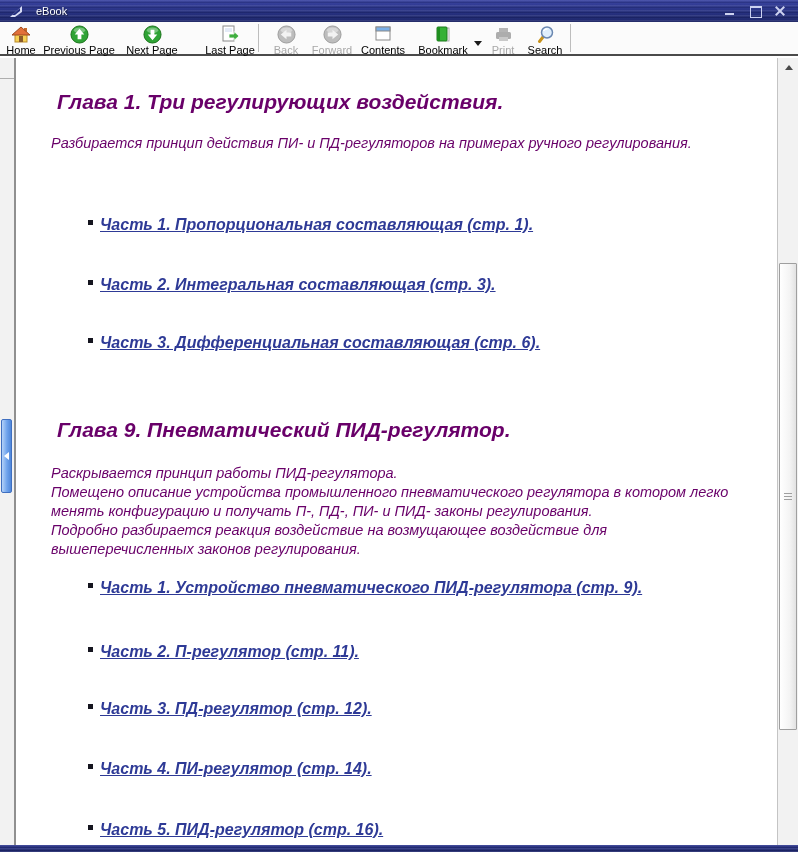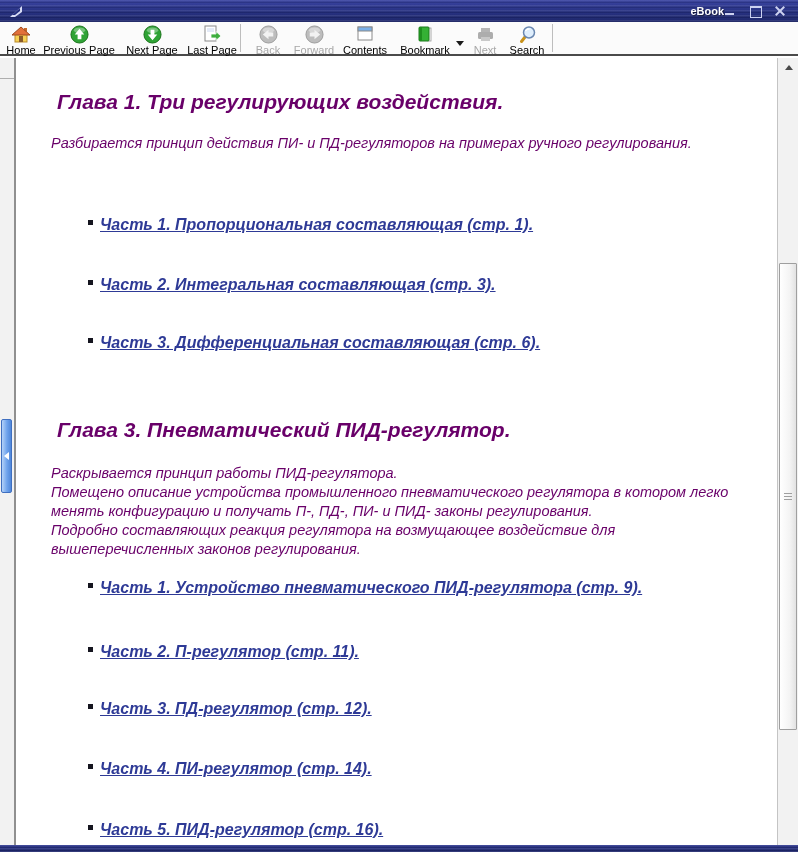--- a/index.html
+++ b/index.html
@@ -8,22 +8,22 @@
 
   
   .titlebar {
     position:absolute; top:0; left:0; width:798px; height:22px;
     background:
       repeating-linear-gradient(to bottom, rgba(255,255,255,0.10) 0 1px, rgba(0,0,0,0.12) 2px 3px, rgba(255,255,255,0.02) 3px 5px),
       linear-gradient(to bottom,#3640a0 0%,#232d7e 55%,#1b2468 100%);
     display:flex; align-items:center;
   }
   .app-icon { width:15px; height:13px; margin-left:9px; flex:0 0 auto; }
-  .win-title { color:#ffffff; font-size:11px; font-weight:bold; margin-left:12px;
-               text-shadow:1px 1px 1px rgba(0,0,0,0.55); flex:1;text-align:right; }
+  .win-title { color:#ffffff; font-size:11px; font-weight:normal; margin-left:12px;
+               text-shadow:1px 1px 1px rgba(0,0,0,0.55); flex:1; }
   .win-controls { display:flex; align-items:center; gap:13px; padding-right:12px; }
   .ctl { width:12px; height:10px; position:relative; cursor:pointer; }
   .ctl-min::after { content:""; position:absolute; left:1px; bottom:1px; width:9px; height:2px; background:#ccd1f0; }
   .ctl-max::after { content:""; position:absolute; left:1px; top:0; width:10px; height:9px;
                     border:1px solid #ccd1f0; border-top-width:2px; }
   .ctl-close::before,.ctl-close::after { content:""; position:absolute; left:5px; top:-1px; width:2px; height:12px; background:#ccd1f0; }
   .ctl-close::before { transform:rotate(45deg); }
   .ctl-close::after  { transform:rotate(-45deg); }
 
   
@@ -38,21 +38,21 @@
   .tb-item .tb-label { font-size:11px; color:#000; margin-top:1px; white-space:nowrap; }
   .tb-item.disabled { cursor:default; }
   .tb-item.disabled .tb-label { color:#a8a8a8; }
   .tb-sep { width:1px; background:#bdbdbd; margin:2px 2px; }
   .tb-caret { width:12px; display:flex; align-items:center; justify-content:center; cursor:pointer; }
   .caret-shape { width:0; height:0; border-left:4px solid transparent; border-right:4px solid transparent;
                  border-top:5px solid #1a1a1a; margin-top:10px; }
 
   
   .w-home{width:38px;} .w-prev{width:74px;margin-left:2px;} .w-next{width:56px;margin-left:8px;}
-  .w-last{width:52px;margin-left:6px;} .w-back{width:36px;margin-left:7px;} .w-fwd{width:44px;margin-left:6px;}
+  .w-last{width:52px;margin-left:24px;} .w-back{width:36px;margin-left:7px;} .w-fwd{width:44px;margin-left:6px;}
   .w-cont{width:50px;margin-left:4px;} .w-book{width:58px;margin-left:6px;}
   .w-print{width:38px;} .w-search{width:46px;} .w-about{width:48px;margin-left:24px;margin-top:37px;}
 
   
   .main { position:absolute; top:58px; left:0; width:798px; height:787px; background:#fff; }
 
   
   .gutter { position:absolute; left:0; top:0; width:16px; height:787px;
             background:#f2f2f2; border-right:2px solid #909090; }
   .gutter-cap { position:absolute; left:0; top:20px; width:14px; height:1px; background:#aeaeae; }
@@ -213,21 +213,21 @@
     </div>
 
     <div class="tb-item disabled w-print">
       <span class="tb-icon">
         <svg width="19" height="18" viewBox="0 0 19 18">
           <rect x="5" y="3" width="9" height="5" fill="#b5b5b5"></rect>
           <rect x="2" y="7" width="15" height="7" rx="1.5" fill="#adadad"></rect>
           <rect x="5" y="12" width="9" height="4" fill="#c9c9c9"></rect>
         </svg>
       </span>
-      <span class="tb-label">Next</span>
+      <span class="tb-label">Print</span>
     </div>
 
     <div class="tb-item w-search">
       <span class="tb-icon">
         <svg width="19" height="19" viewBox="0 0 19 19">
           <line x1="7" y1="12" x2="3.5" y2="16.5" stroke="#c8921a" stroke-width="3" stroke-linecap="round"></line>
           <circle cx="11" cy="7.5" r="5.5" fill="#dfeefc" stroke="#6a87b0" stroke-width="1.5"></circle>
           <path d="M 7.8 5.5 A 4 4 0 0 1 11 4" fill="none" stroke="#ffffff" stroke-width="1.5" stroke-linecap="round"></path>
         </svg>
       </span>
@@ -273,26 +273,26 @@
       </div>
       <div class="toc-item" style="top:218px">
         <span class="bullet"></span>
         <a class="toc-link">Часть 2. Интегральная составляющая (стр. 3).</a>
       </div>
       <div class="toc-item" style="top:276px">
         <span class="bullet"></span>
         <a class="toc-link">Часть 3. Дифференциальная составляющая (стр. 6).</a>
       </div>
 
-      <div class="chapter-heading" style="top:360px">Глава 3. Пневматический ПИД-регулятор.</div>
+      <div class="chapter-heading" style="top:360px">Глава 9. Пневматический ПИД-регулятор.</div>
 
       <div class="chapter-desc" style="top:406px">
         <div>Раскрывается принцип работы ПИД-регулятора.</div>
         <div>Помещено описание устройства промышленного пневматического регулятора в котором легко менять конфигурацию и получать П-, ПД-, ПИ- и ПИД- законы регулирования.</div>
-        <div>Подробно составляющих реакция регулятора на возмущающее воздействие для вышеперечисленных законов регулирования.</div>
+        <div>Подробно разбирается реакция воздействие на возмущающее воздействие для вышеперечисленных законов регулирования.</div>
       </div>
 
       <div class="toc-item" style="top:521px">
         <span class="bullet"></span>
         <a class="toc-link">Часть 1. Устройство пневматического ПИД-регулятора (стр. 9).</a>
       </div>
       <div class="toc-item" style="top:585px">
         <span class="bullet"></span>
         <a class="toc-link">Часть 2. П-регулятор (стр. 11).</a>
       </div>

